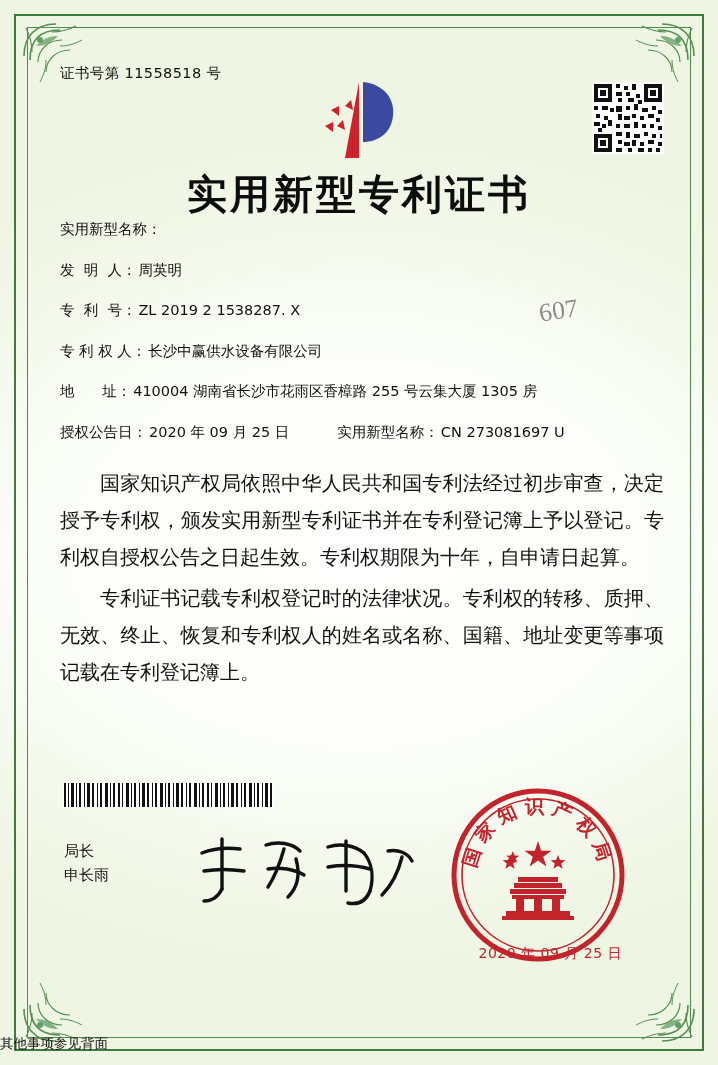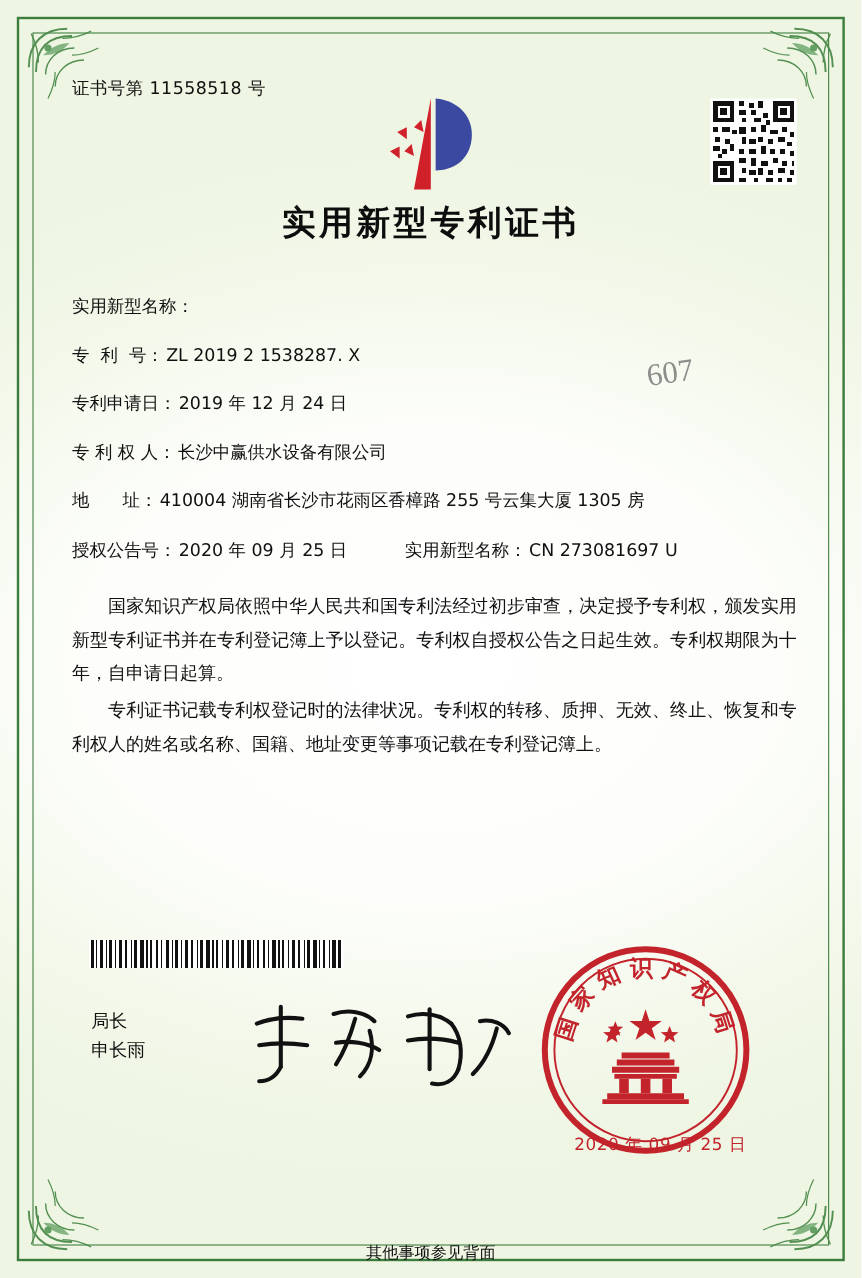--- a/index.html
+++ b/index.html
@@ -73,26 +73,25 @@
     right: 6px;
     top: 18px;
     width: 72px;
     height: 72px;
   }
   .title {
     margin-top: 84px;
     text-align: center;
     font-family: "DejaVu Sans", "Liberation Sans", sans-serif;
     font-weight: bold;
-    font-size: 28px;
+    font-size: 40px;
     letter-spacing: 3px;
     color: #0d0d0d;
   }
   .fields {
-    margin-top: 44px;
     font-family: "DejaVu Sans", "Liberation Sans", sans-serif;
     font-size: 14.5px;
     line-height: 1;
     color: #111;
     padding-left: 12px;
   }
   .field-row {
     display: flex;
     align-items: baseline;
     margin-bottom: 26px;
@@ -105,35 +104,35 @@
     flex: 1 1 auto;
     padding-left: 2px;
   }
   .field-row.dual .field-value {
     flex: 0 0 auto;
     padding-right: 48px;
   }
   .paras {
     margin-top: 6px;
     font-family: "DejaVu Sans", "Liberation Sans", sans-serif;
-    font-size: 15px;
+    font-size: 20px;
     line-height: 1.85;
     color: #111;
     padding-left: 12px;
     padding-right: 6px;
     text-align: justify;
   }
   .paras p {
     margin: 0 0 4px 0;
     text-indent: 2em;
   }
   
   .lower {
     position: absolute;
-    left: 12px;
+    left: 0;
     right: 0;
     bottom: 8px;
     height: 240px;
   }
   .barcode {
     position: absolute;
     left: 14px;
     top: 6px;
     width: 212px;
     height: 24px;
@@ -178,21 +177,20 @@
     text-align: center;
     font-family: "DejaVu Sans", "Liberation Sans", sans-serif;
     font-size: 14px;
     color: #111;
   }
   .footnote {
     position: absolute;
     left: 0;
     right: 0;
     bottom: 12px;
-    text-align: center;
     font-family: "DejaVu Sans", "Liberation Sans", sans-serif;
     font-size: 13.5px;
     color: #111;
   }
   .pen-mark {
     position: absolute;
     right: 92px;
     top: 232px;
     font-family: "Liberation Serif", serif;
     font-size: 26px;
@@ -366,37 +364,37 @@
 
     <div class="title">实用新型专利证书</div>
 
     <div class="pen-mark">607</div>
 
     <div class="fields">
       <div class="field-row">
         <span class="field-label">实用新型名称：</span>
       </div>
       <div class="field-row">
+        <span class="field-label">发  明  人：</span>
+        <span class="field-value">周英明</span>
+      </div>
+      <div class="field-row">
         <span class="field-label">专  利  号：</span>
         <span class="field-value">ZL 2019 2 1538287. X</span>
-      </div>
-      <div class="field-row">
-        <span class="field-label">专利申请日：</span>
-        <span class="field-value">2019 年 12 月 24 日</span>
       </div>
       <div class="field-row">
         <span class="field-label">专 利 权 人：</span>
         <span class="field-value">长沙中赢供水设备有限公司</span>
       </div>
       <div class="field-row">
         <span class="field-label">地      址：</span>
         <span class="field-value">410004 湖南省长沙市花雨区香樟路 255 号云集大厦 1305 房</span>
       </div>
       <div class="field-row dual">
-        <span class="field-label">授权公告号：</span>
+        <span class="field-label">授权公告日：</span>
         <span class="field-value">2020 年 09 月 25 日</span>
         <span class="field-label">实用新型名称：</span>
         <span class="field-value">CN 273081697 U</span>
       </div>
     </div>
 
     <div class="paras">
       <p>国家知识产权局依照中华人民共和国专利法经过初步审查，决定授予专利权，颁发实用新型专利证书并在专利登记簿上予以登记。专利权自授权公告之日起生效。专利权期限为十年，自申请日起算。</p>
       <p>专利证书记载专利权登记时的法律状况。专利权的转移、质押、无效、终止、恢复和专利权人的姓名或名称、国籍、地址变更等事项记载在专利登记簿上。</p>
     </div>

